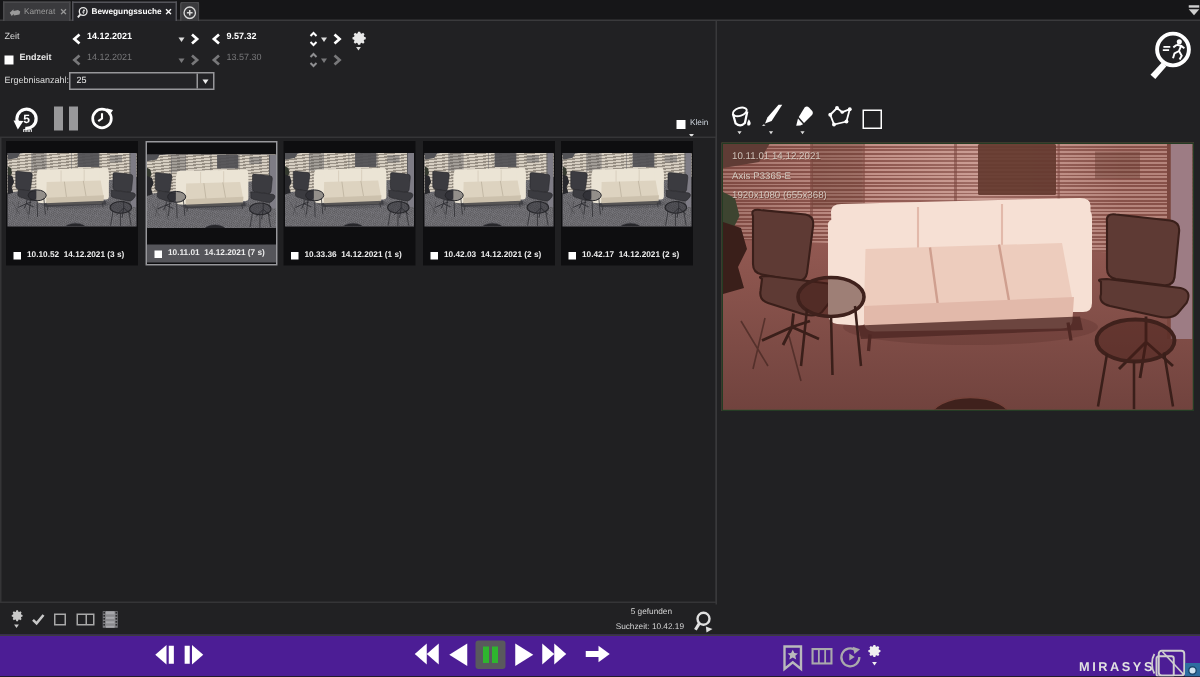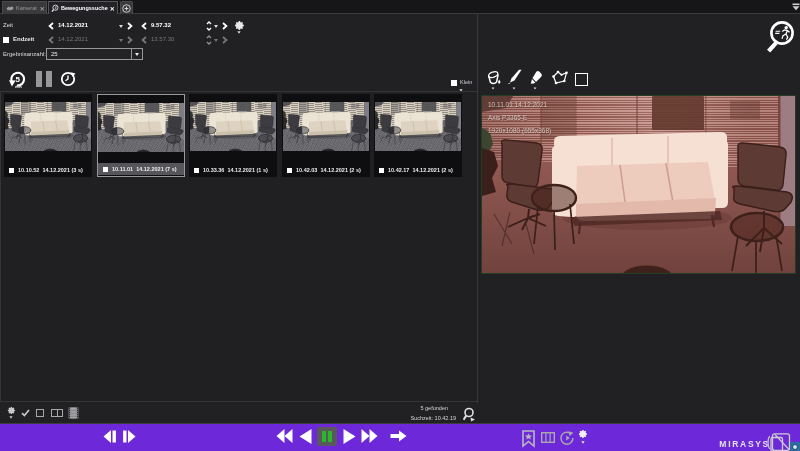--- a/index.html
+++ b/index.html
@@ -29,21 +29,21 @@
 .cell .img { position:absolute; left:1px; top:8px; width:86px; height:49px; overflow:hidden; background:#6e6d72; }
 .cap { position:absolute; left:0; bottom:1px; width:100%; height:12px; font-size:5.5px; font-weight:bold; color:#ececec; display:flex; align-items:center; white-space:nowrap; }
 .cap .cb { width:5px; height:5px; background:#fff; margin-left:5px; margin-right:4px; flex:none; }
 #cell2 { border:1px solid #98989c; }
 #cell2 .cap { background:#55555a; }
 
 #botstrip { position:absolute; left:0; top:402px; width:478px; height:21px; background:#212123; }
 .stxt { position:absolute; font-size:5.5px; color:#d6d6d6; white-space:nowrap; }
 
 
-#playbar { position:absolute; left:0; top:423px; width:800px; height:28px; background:#6d28d9; border-top:1px solid #3c3c3e; }
+#playbar { position:absolute; left:0; top:423px; width:800px; height:28px; background:#4c1d95; border-top:1px solid #3c3c3e; }
 #pausebox { position:absolute; left:317px; top:3px; width:20px; height:19px; background:#59595d; border-radius:2px; }
 #pausebox i { position:absolute; top:4px; width:4px; height:11px; background:#2eb52e; }
 #mirasys { position:absolute; left:640px; top:14.5px; width:130px; text-align:right; font-size:8.5px; font-weight:bold; letter-spacing:1.7px; color:#e2e2e2; }
 #bluebox { position:absolute; left:790px; top:18px; width:10px; height:10px; background:#2e6da0; }
 #bluebox em { position:absolute; left:2px; top:2px; width:6px; height:6px; border-radius:50%; background:#cfe3f0; border:1px solid #1d4a70; }
 
 
 #vsep { position:absolute; left:477px; top:14px; width:1px; height:389px; background:#39393b; }
 
 #cam { position:absolute; left:481px; top:95px; width:315px; height:179px; border:1px solid #243c24; background:#8a524b; overflow:hidden; }

